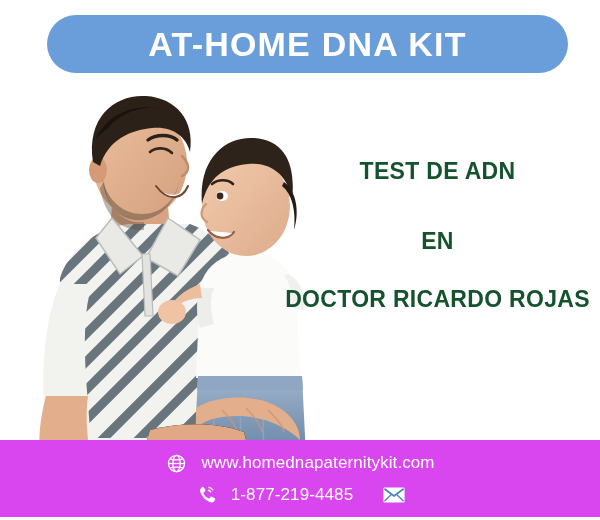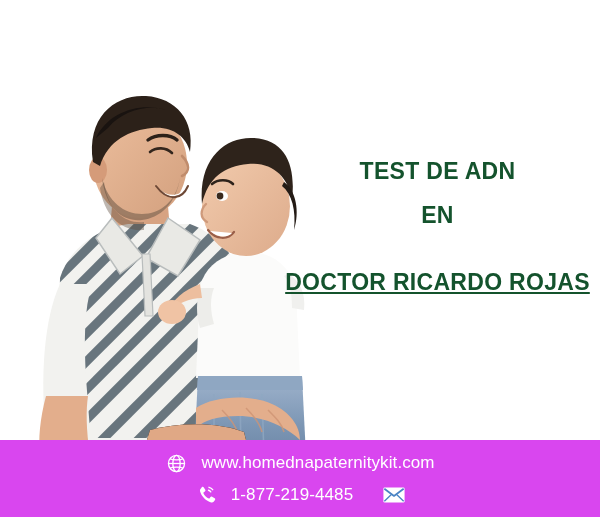--- a/index.html
+++ b/index.html
@@ -69,22 +69,22 @@
     text-align: center;
   }
   .headline-line {
     color: #14532d;
     font-weight: bold;
     line-height: 1.15;
     white-space: nowrap;
     letter-spacing: 0.3px;
   }
   .headline-line.l1 { font-size: 23px; }
-  .headline-line.l2 { font-size: 23px; margin-top: 18px; }
-  .headline-line.l3 { font-size: 23px; margin-top: 40px; text-decoration: underline; }
+  .headline-line.l2 { font-size: 23px; margin-top: 44px; }
+  .headline-line.l3 { font-size: 23px; margin-top: 31px; }
 
   
   .footer-bar {
     position: absolute;
     left: 0;
     top: 440px;
     width: 600px;
     height: 77px;
     background: #d946ef;
   }
@@ -129,20 +129,23 @@
     height: 22px;
     flex: 0 0 auto;
   }
   .footer-icon svg { display: block; }
 </style>
 </head>
 <body>
 
 <div class="card">
 
+  <div class="header-banner">
+    <div class="header-title">AT-HOME DNA KIT</div>
+  </div>
 
   <div class="photo-wrap">
     <svg class="photo-svg" viewBox="0 0 330 378" xmlns="http://www.w3.org/2000/svg" aria-hidden="true">
       <defs>
         <linearGradient id="skin" x1="0" y1="0" x2="1" y2="1">
           <stop offset="0%" stop-color="#e8b795"></stop>
           <stop offset="55%" stop-color="#d9a customary"></stop>
         </linearGradient>
         <linearGradient id="skinA" x1="0" y1="0" x2="1" y2="1">
           <stop offset="0%" stop-color="#ecbe9d"></stop>

